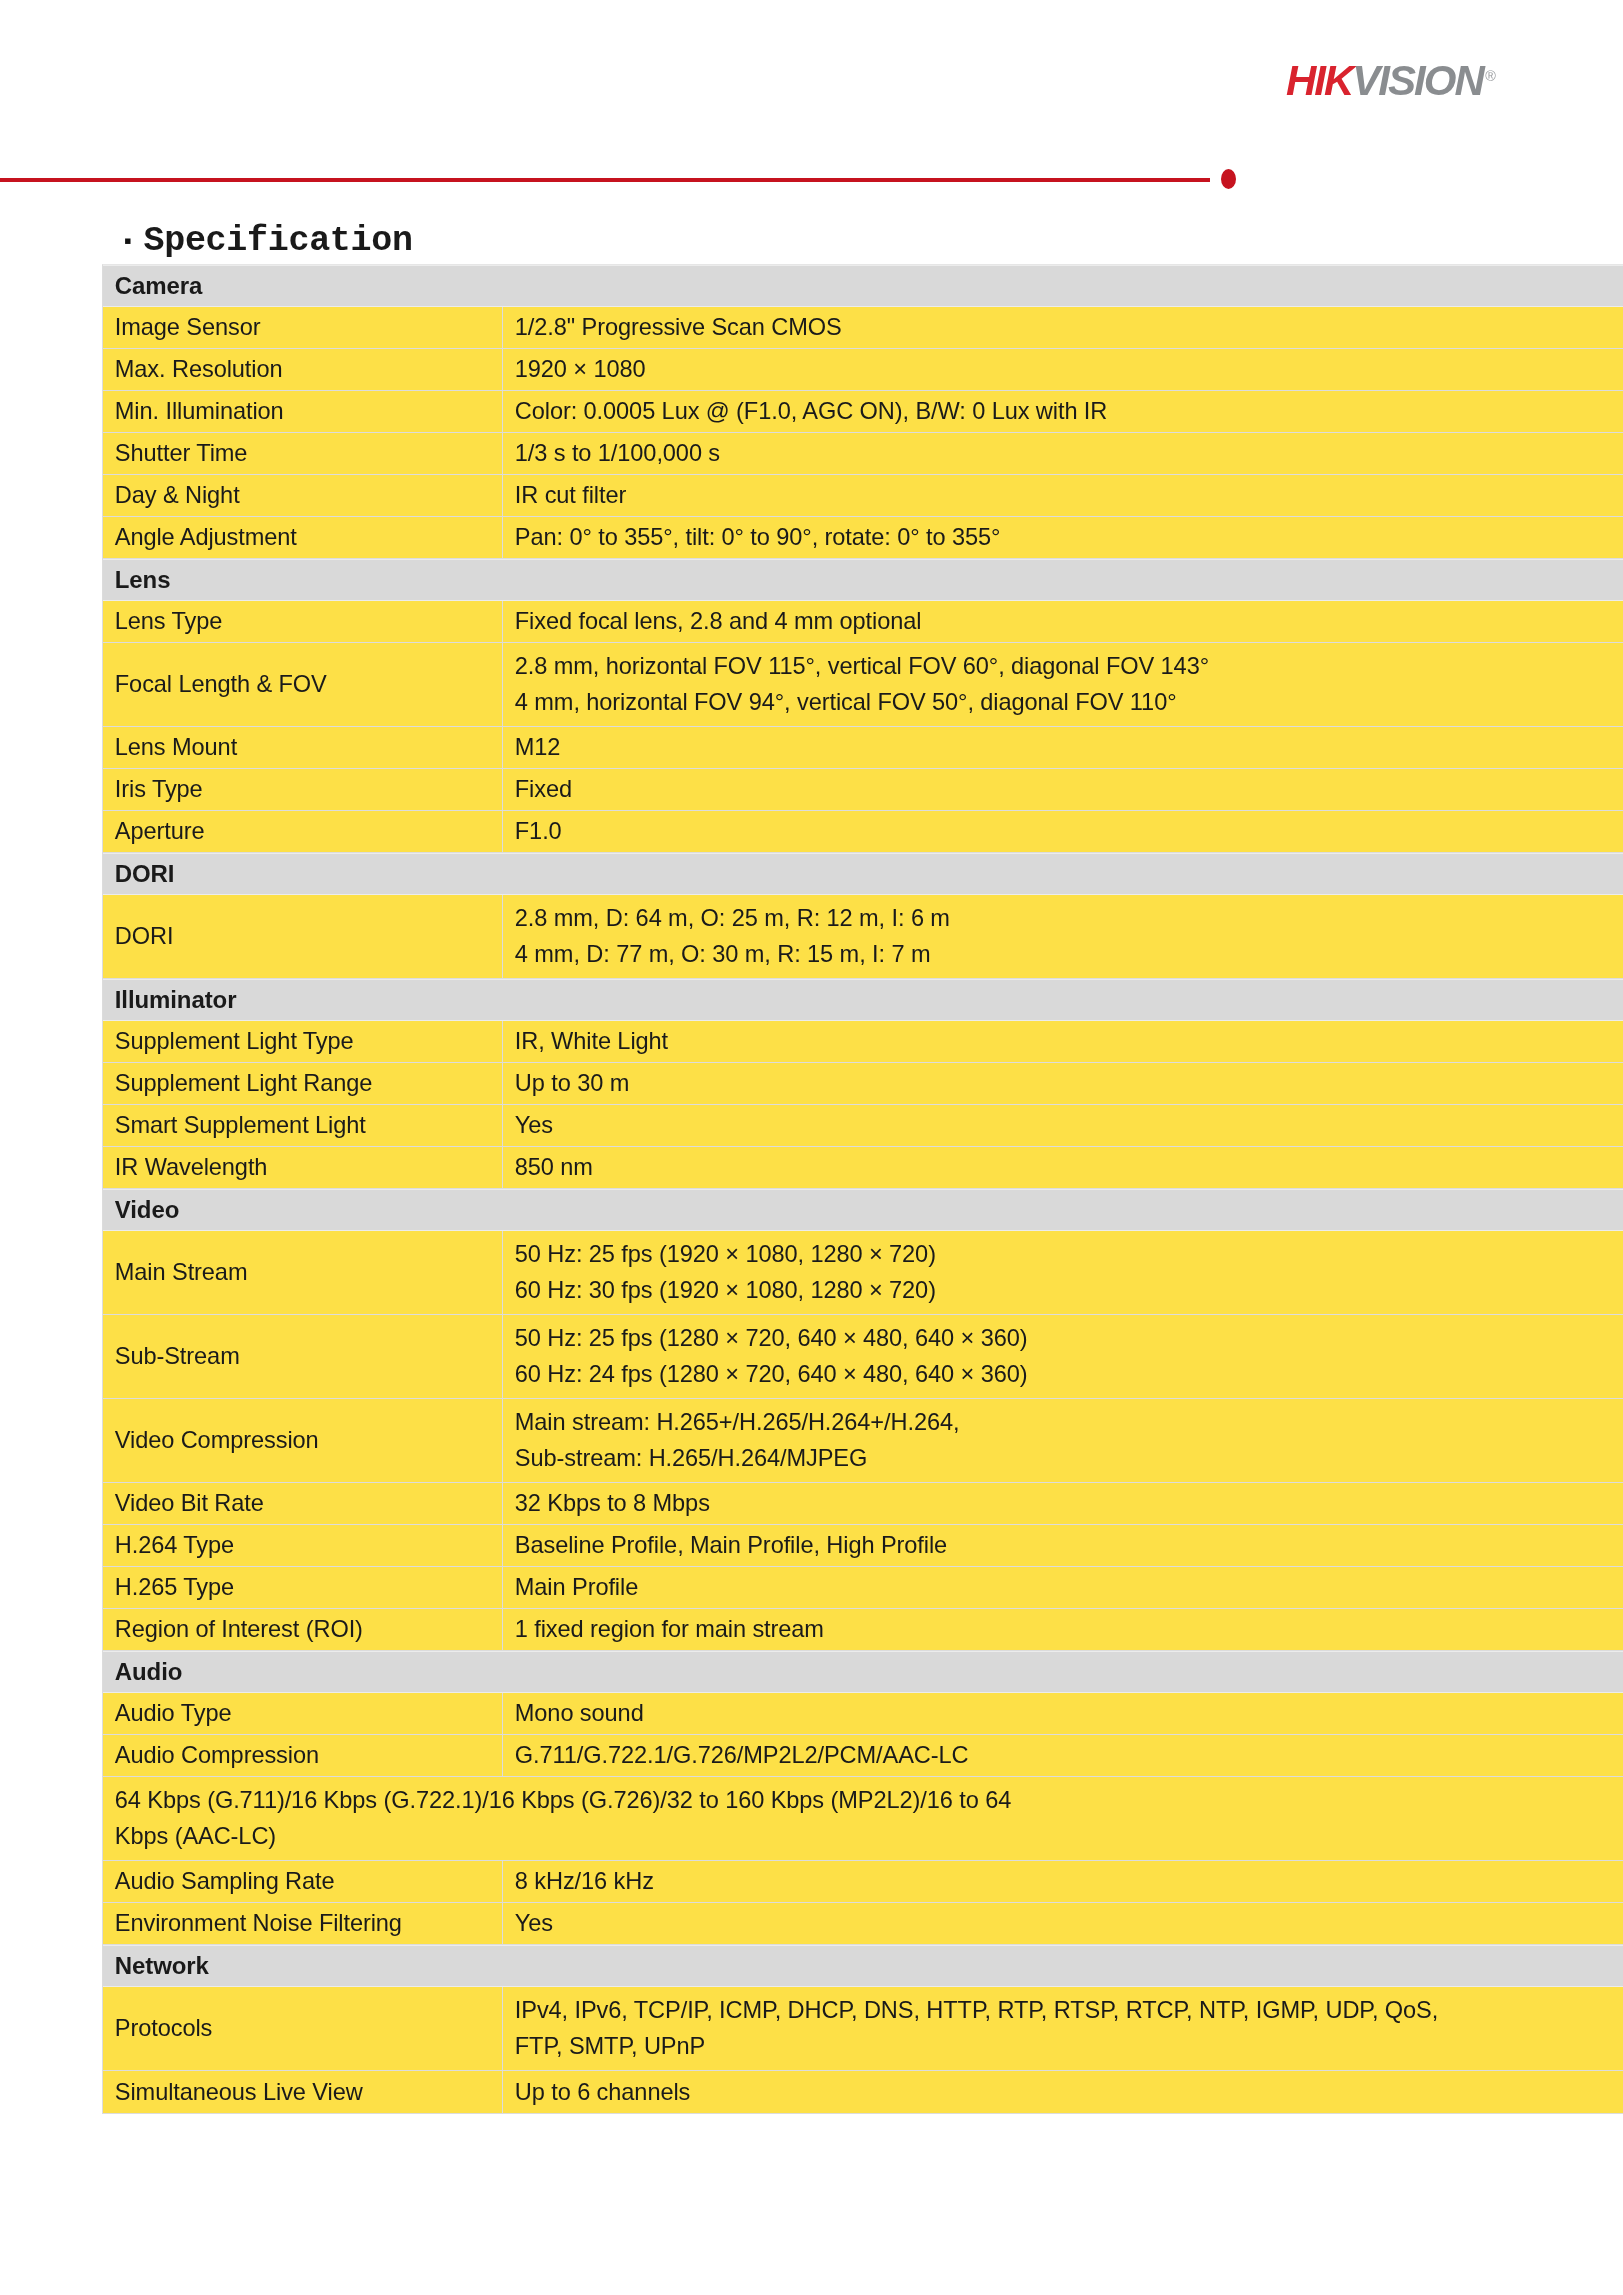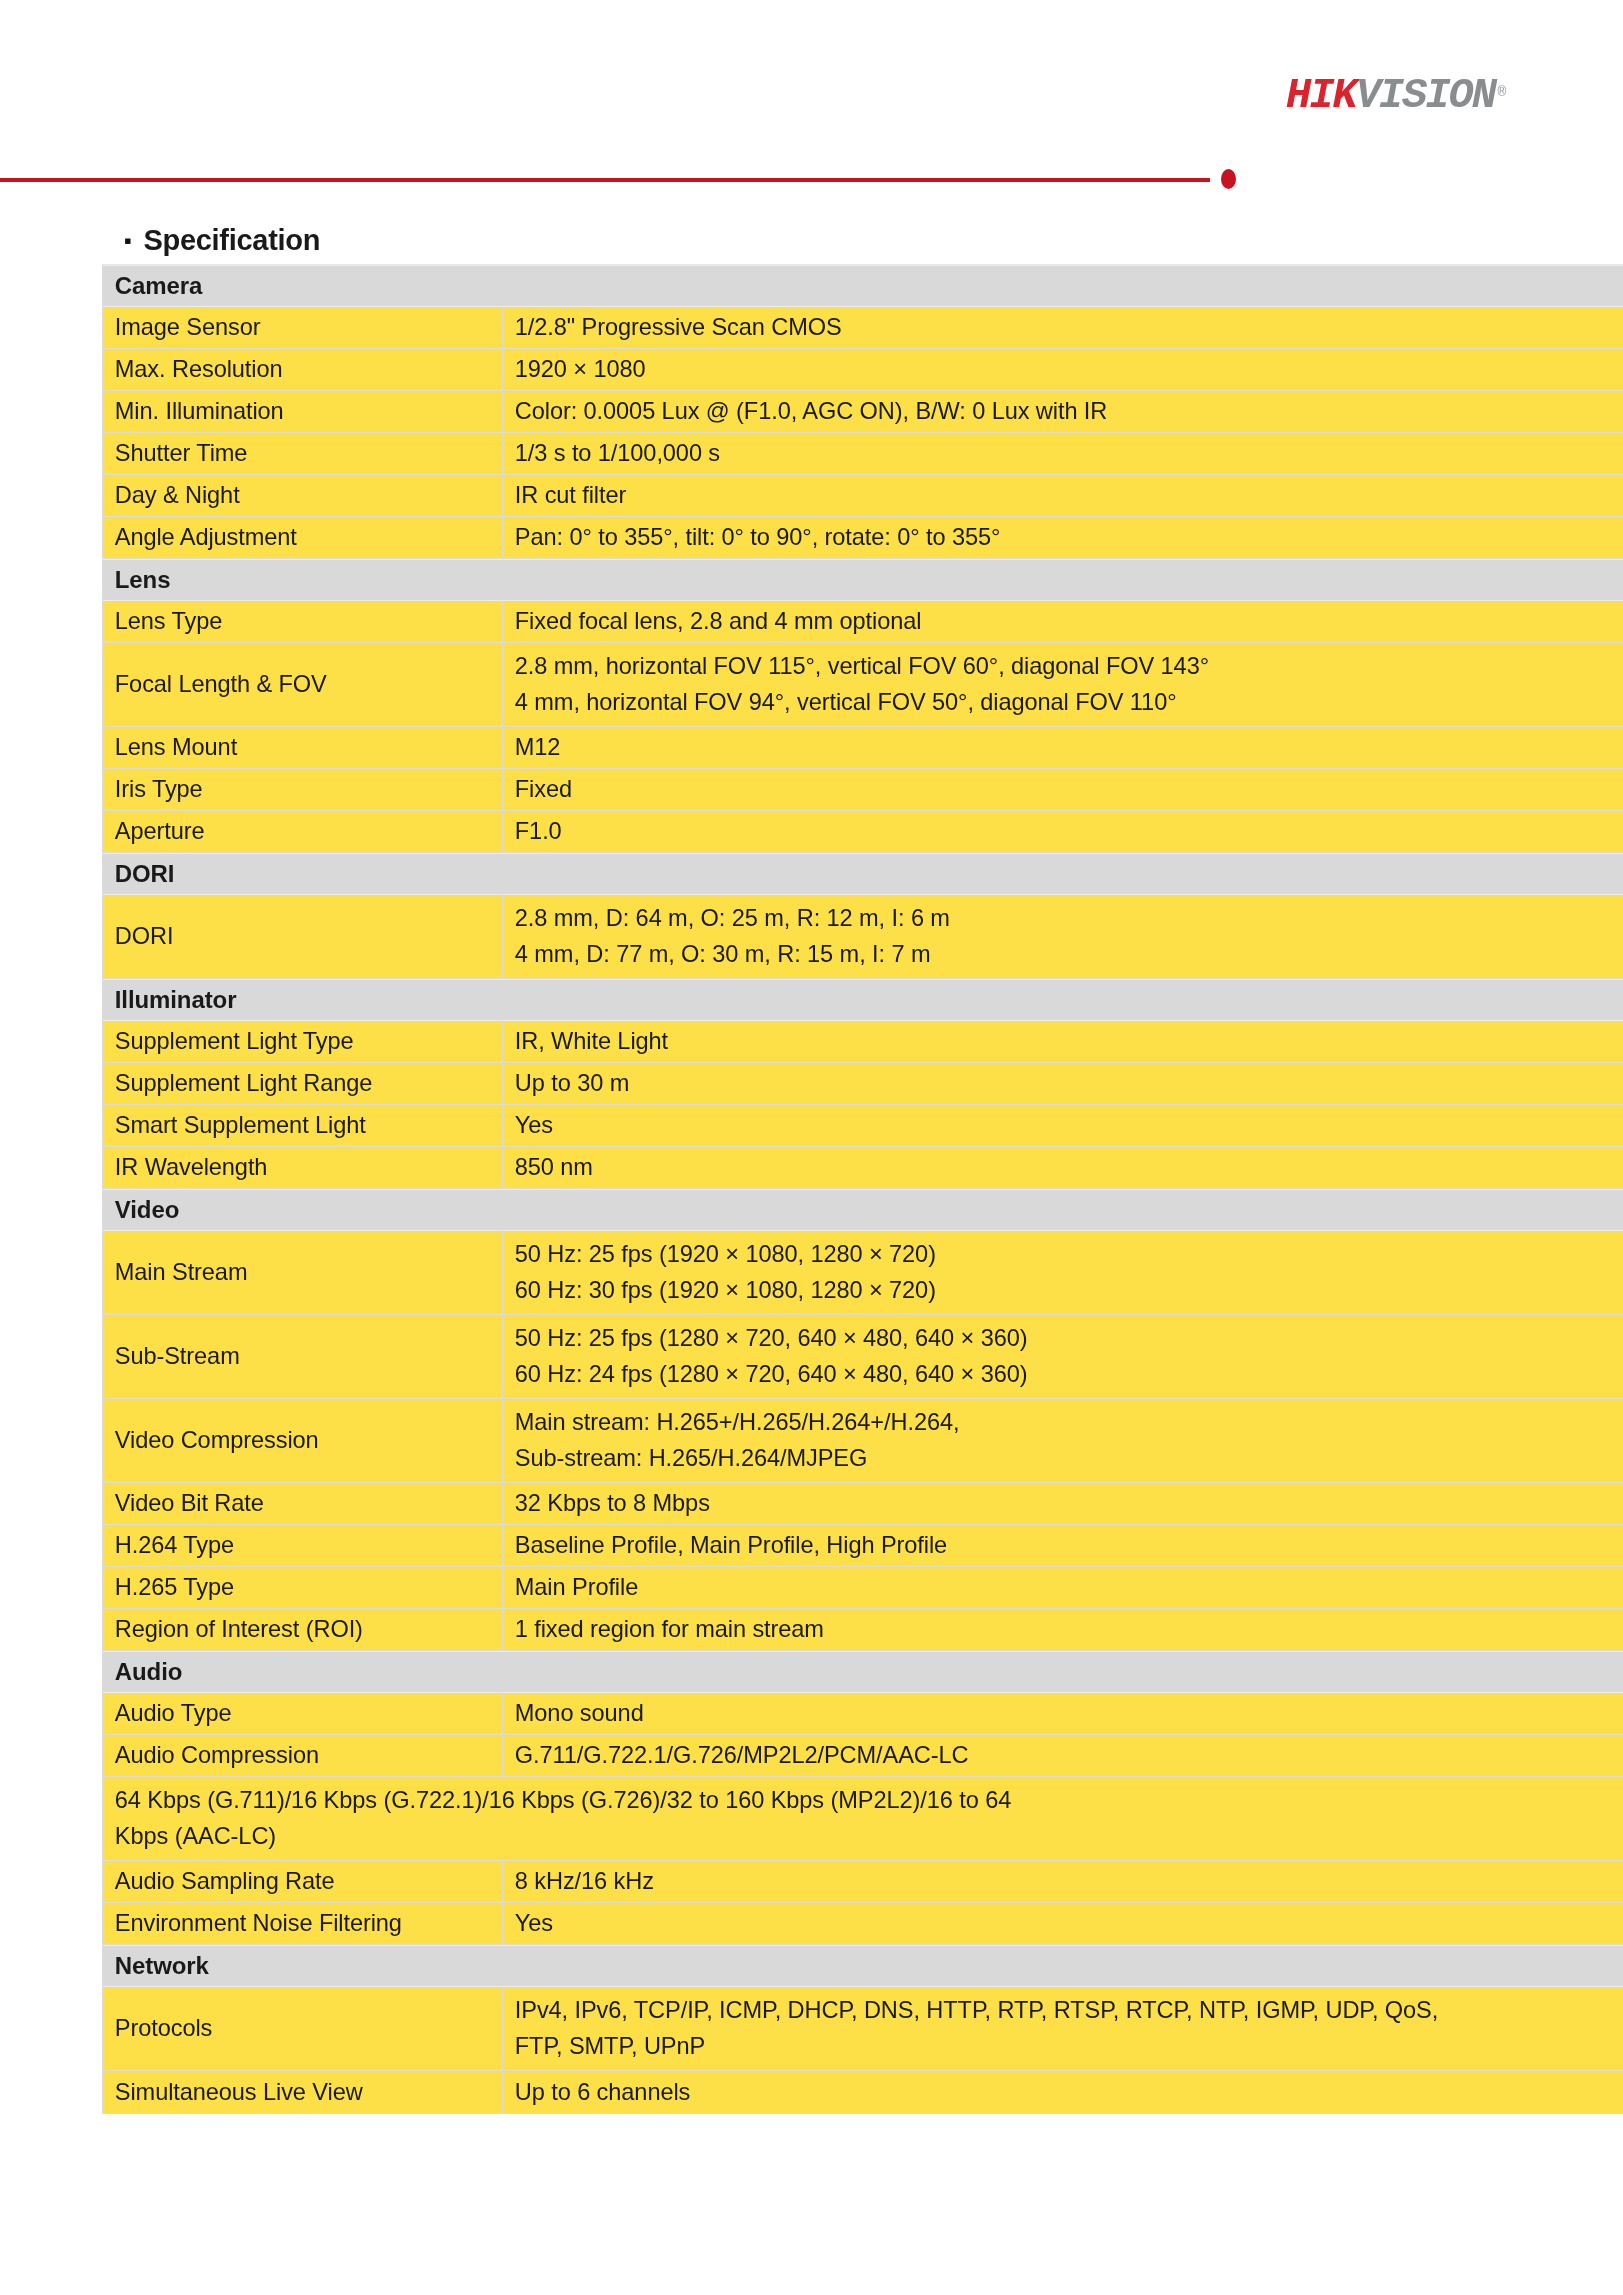--- a/index.html
+++ b/index.html
@@ -3,45 +3,44 @@
 <meta charset="utf-8">
 <style>
   html,body{margin:0;padding:0;}
   body{
     width:1623px;height:2295px;position:relative;background:#ffffff;
     font-family:"Liberation Sans", sans-serif;color:#1a1a1a;overflow:hidden;
     letter-spacing:-0.1px;
   }
   
   .logo{
-    position:absolute;left:1286px;top:76px;height:42px;line-height:41px;
+    position:absolute;left:1286px;top:60px;height:42px;line-height:41px;
     font-size:42px;font-weight:700;font-style:italic;letter-spacing:-2px;
     white-space:nowrap;
-    font-family:Liberation Mono, monospace;
   }
   .logo .hik{color:#d9232e;}
   .logo .vision{color:#8a8d90;}
   .logo .reg{
     font-size:14.4px;font-weight:400;font-style:normal;color:#9a9da0;
     vertical-align:top;position:relative;top:-3.9px;margin-left:2.6px;letter-spacing:0;
   }
   .red-rule{
     position:absolute;left:0;top:178px;width:1210px;height:3.9px;background:#c6131f;
   }
   .red-dot{
     position:absolute;left:1221px;top:169px;width:15px;height:20px;
     background:#c6131f;border-radius:50%;
   }
   
   .page-title{
     position:absolute;left:124px;top:220px;height:41px;
     display:flex;align-items:center;gap:11.8px;
   }
   .page-title .bullet{font-size:22px;line-height:22px;color:#111;}
-  .page-title .text{font-size:29px;font-weight:700;letter-spacing:-0.3px;}
+  .page-title .text{font-size:35px;font-weight:700;letter-spacing:-0.3px;font-family:Liberation Mono, monospace;}
   
   .spec-table{
     position:absolute;left:102px;top:264px;width:1577px;
     border:1.3px solid #dcdcdc;border-top-color:#e6e6e6;box-sizing:border-box;
     background:#fde047;
   }
   .section-header{
     height:42px;background:#d9d9d9;display:flex;align-items:center;
     padding-left:11.8px;box-sizing:border-box;
     border-top:1.3px solid #ececec;border-bottom:1.3px solid #ececec;

